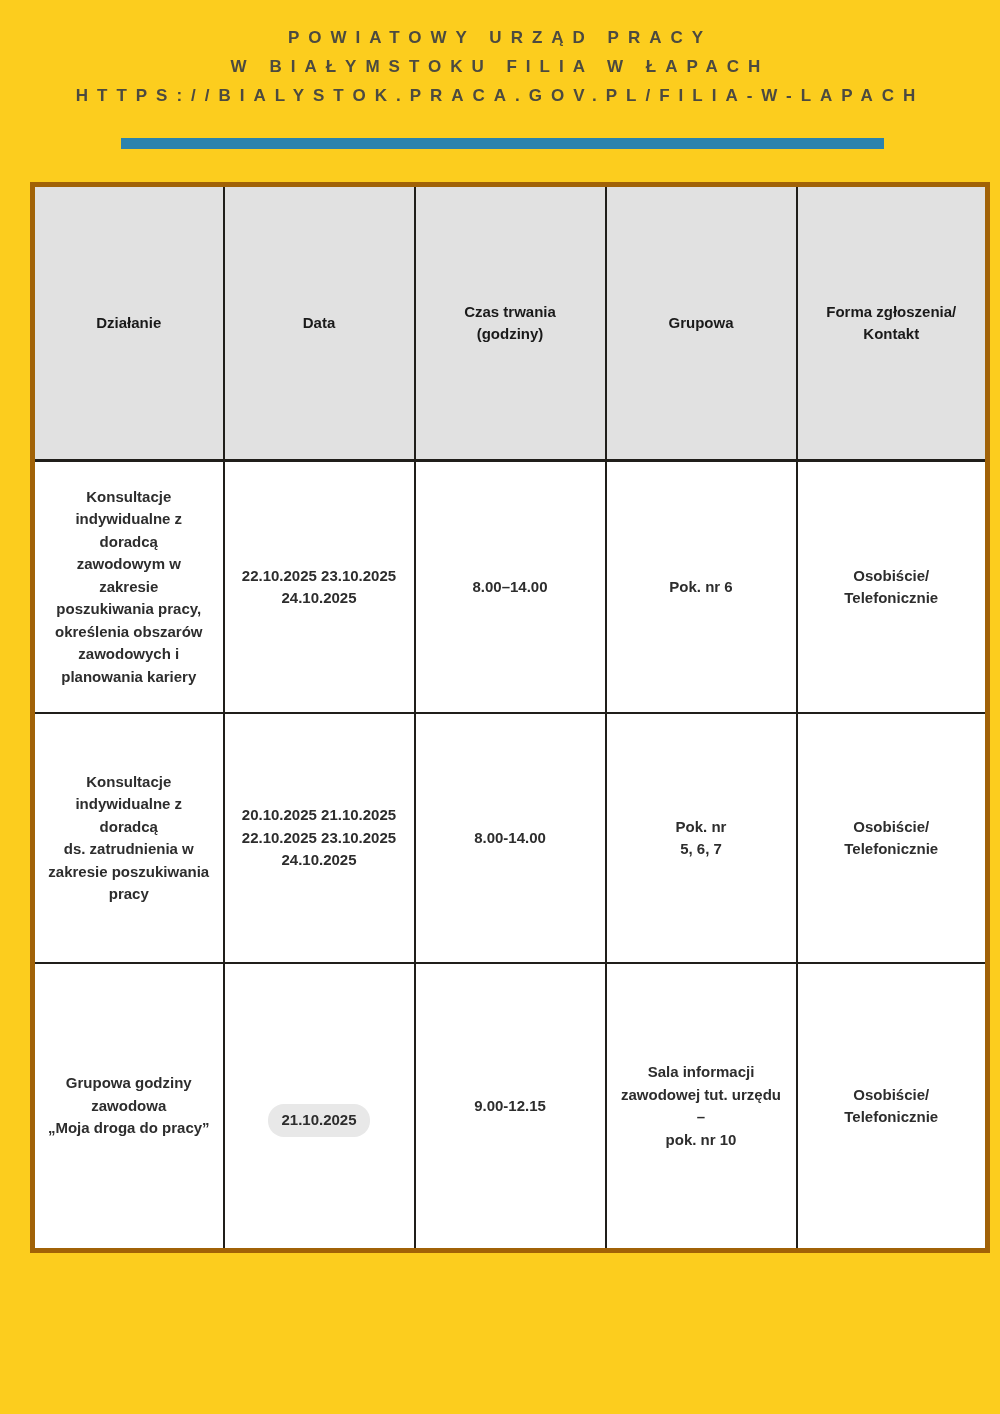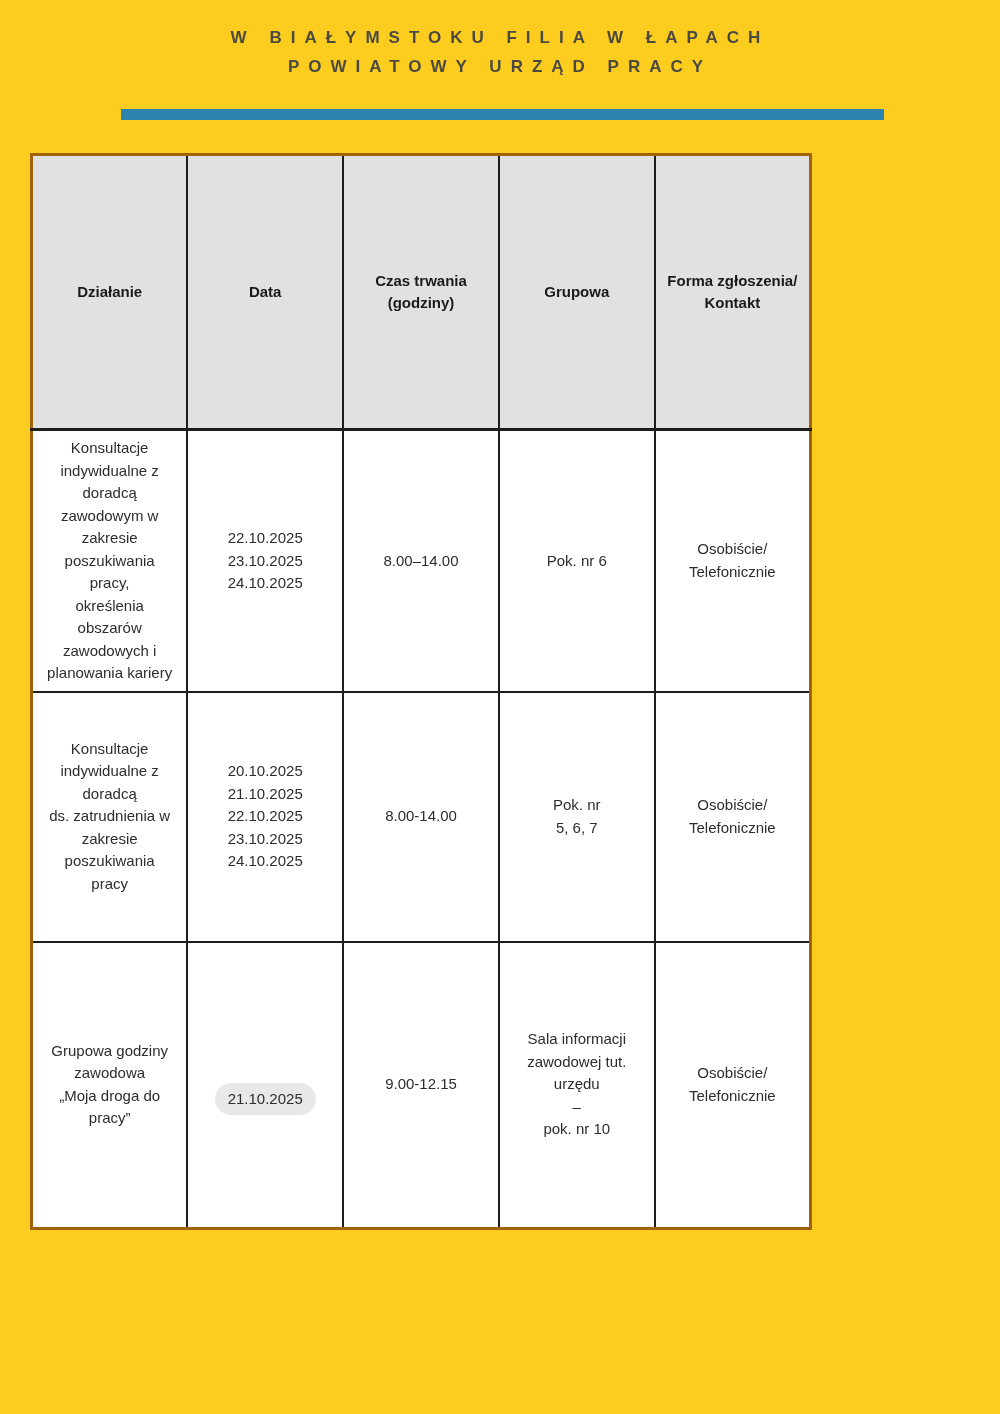--- a/index.html
+++ b/index.html
@@ -31,24 +31,24 @@
   .accent-bar {
     width: 763px;
     height: 11px;
     background: #2B83AD;
     margin: 28px 0 0 121px;
   }
   
   table.schedule {
     border-collapse: collapse;
     table-layout: fixed;
-    width: 782px;
+    width: 960px;
     margin: 33px 0 0 30px;
     background: #FFFFFF;
-    border: 3px solid #a16207;
+    border: 5px solid #a16207;
   }
   table.schedule col { width: 20%; }
   table.schedule th,
   table.schedule td {
     border: 2px solid #201E1A;
     vertical-align: middle;
     text-align: center;
     padding: 6px 10px;
   }
   table.schedule thead th {
@@ -57,21 +57,21 @@
     font-weight: 700;
     color: #1A1A1A;
     line-height: 1.5;
     white-space: pre-line;
     height: 260px;
     border-bottom-width: 3px;
   }
   table.schedule tbody td {
     background: #FFFFFF;
     font-size: 15px;
-    font-weight: 400;
+    font-weight: 700;
     color: #2D2D2D;
     line-height: 1.5;
     white-space: pre-line;
   }
   tr.data-row-1 td { height: 238px; }
   tr.data-row-2 td { height: 236px; }
   tr.data-row-3 td { height: 272px; }
   td.date-spaced { line-height: 1.95; }
   .date-pill {
     display: inline-block;
@@ -79,22 +79,23 @@
     border-radius: 16px;
     padding: 5px 13px;
     color: #2D2D2D;
     margin-top: 6px;
   }
 </style>
 </head>
 <body>
 
 <div class="top-header">
+  <p class="hline">POWIATOWY URZĄD PRACY</p>
   <p class="hline">W BIAŁYMSTOKU FILIA W ŁAPACH</p>
-  <p class="hline">POWIATOWY URZĄD PRACY</p>
+  <p class="hline">HTTPS://BIALYSTOK.PRACA.GOV.PL/FILIA-W-LAPACH</p>
 </div>
 
 <div class="accent-bar"></div>
 
 <table class="schedule">
   <colgroup>
     <col>
       <col>
       <col>
       <col>

